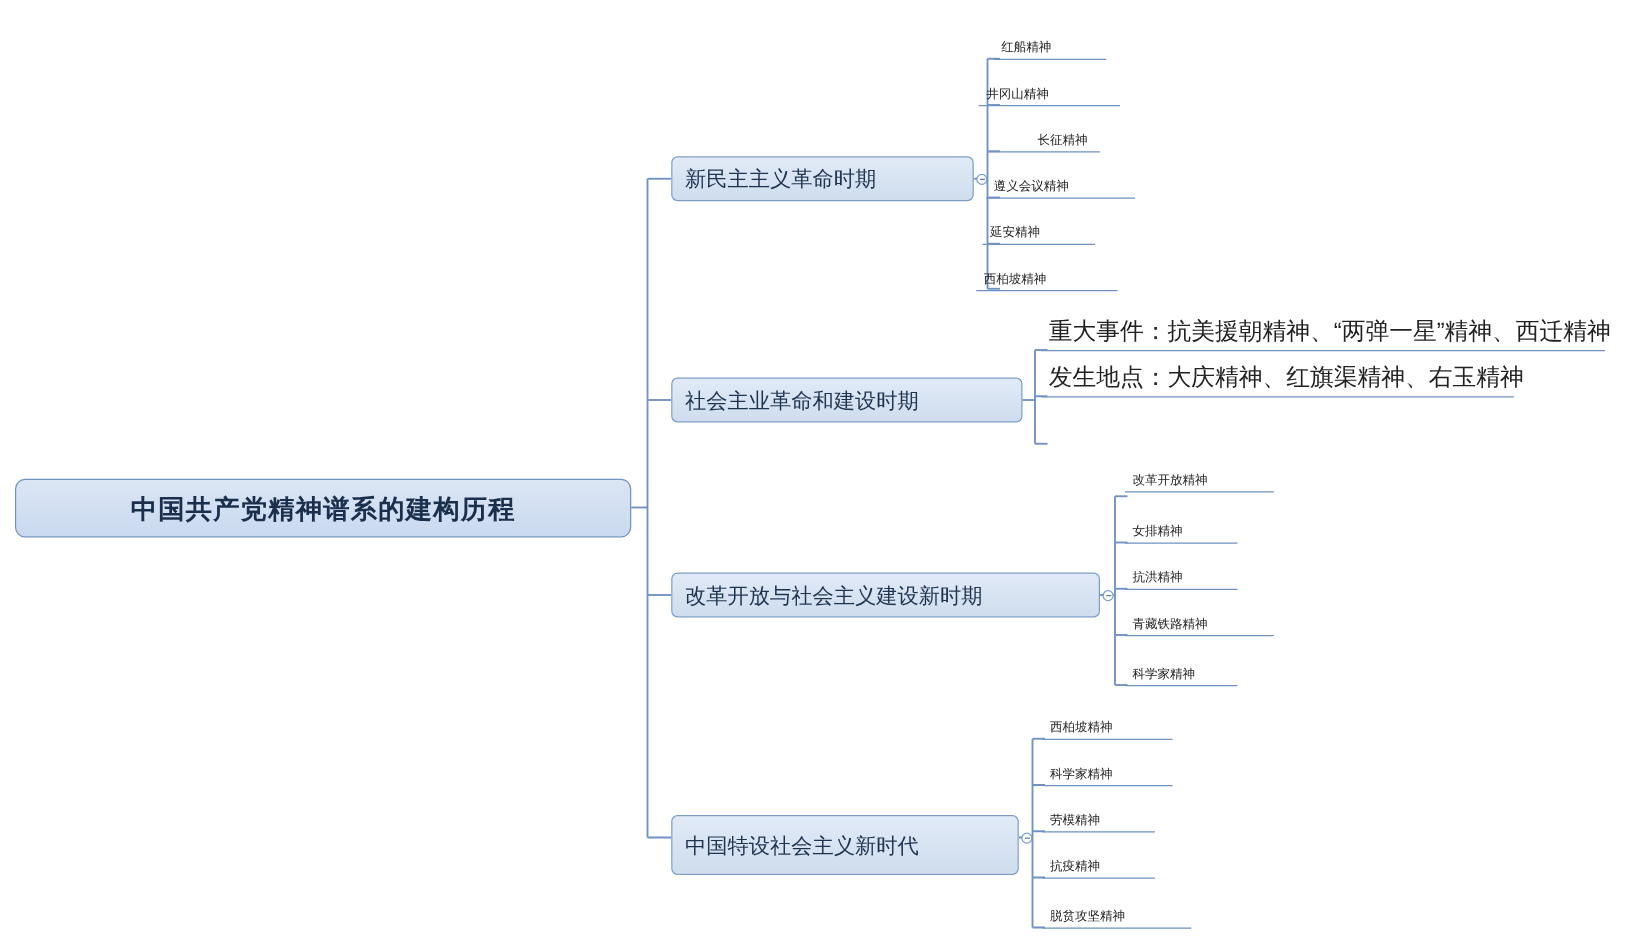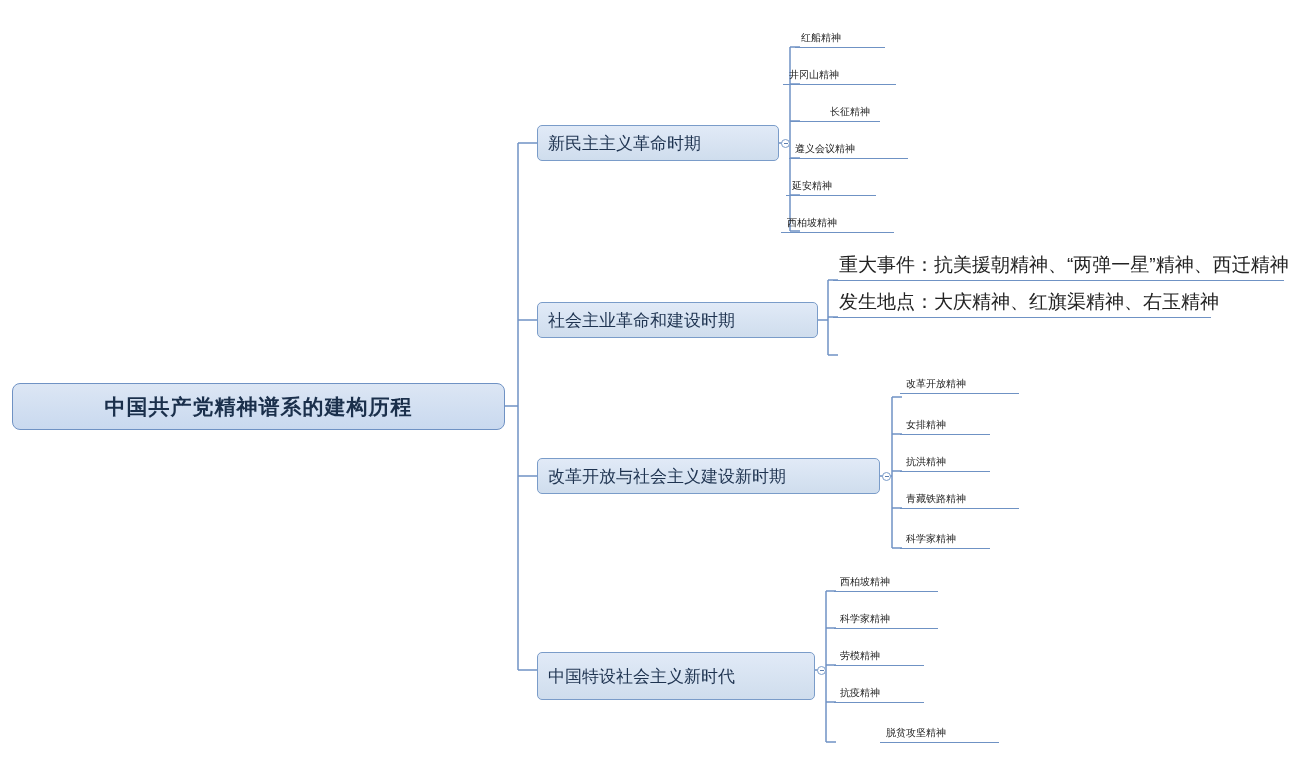--- a/index.html
+++ b/index.html
@@ -205,17 +205,17 @@
   </div>
   <div class="node leaf-node" style="left:834px; top:603px; width:104px; height:26px;">
     <span>科学家精神</span>
   </div>
   <div class="node leaf-node" style="left:834px; top:640px; width:90px; height:26px;">
     <span>劳模精神</span>
   </div>
   <div class="node leaf-node" style="left:834px; top:677px; width:90px; height:26px;">
     <span>抗疫精神</span>
   </div>
-  <div class="node leaf-node" style="left:834px; top:717px; width:119px; height:26px;margin-left:46px;">
+  <div class="node leaf-node" style="left:834px; top:717px; width:119px; height:26px;">
     <span>脱贫攻坚精神</span>
   </div>
 
 </div>
 
 </body></html>

